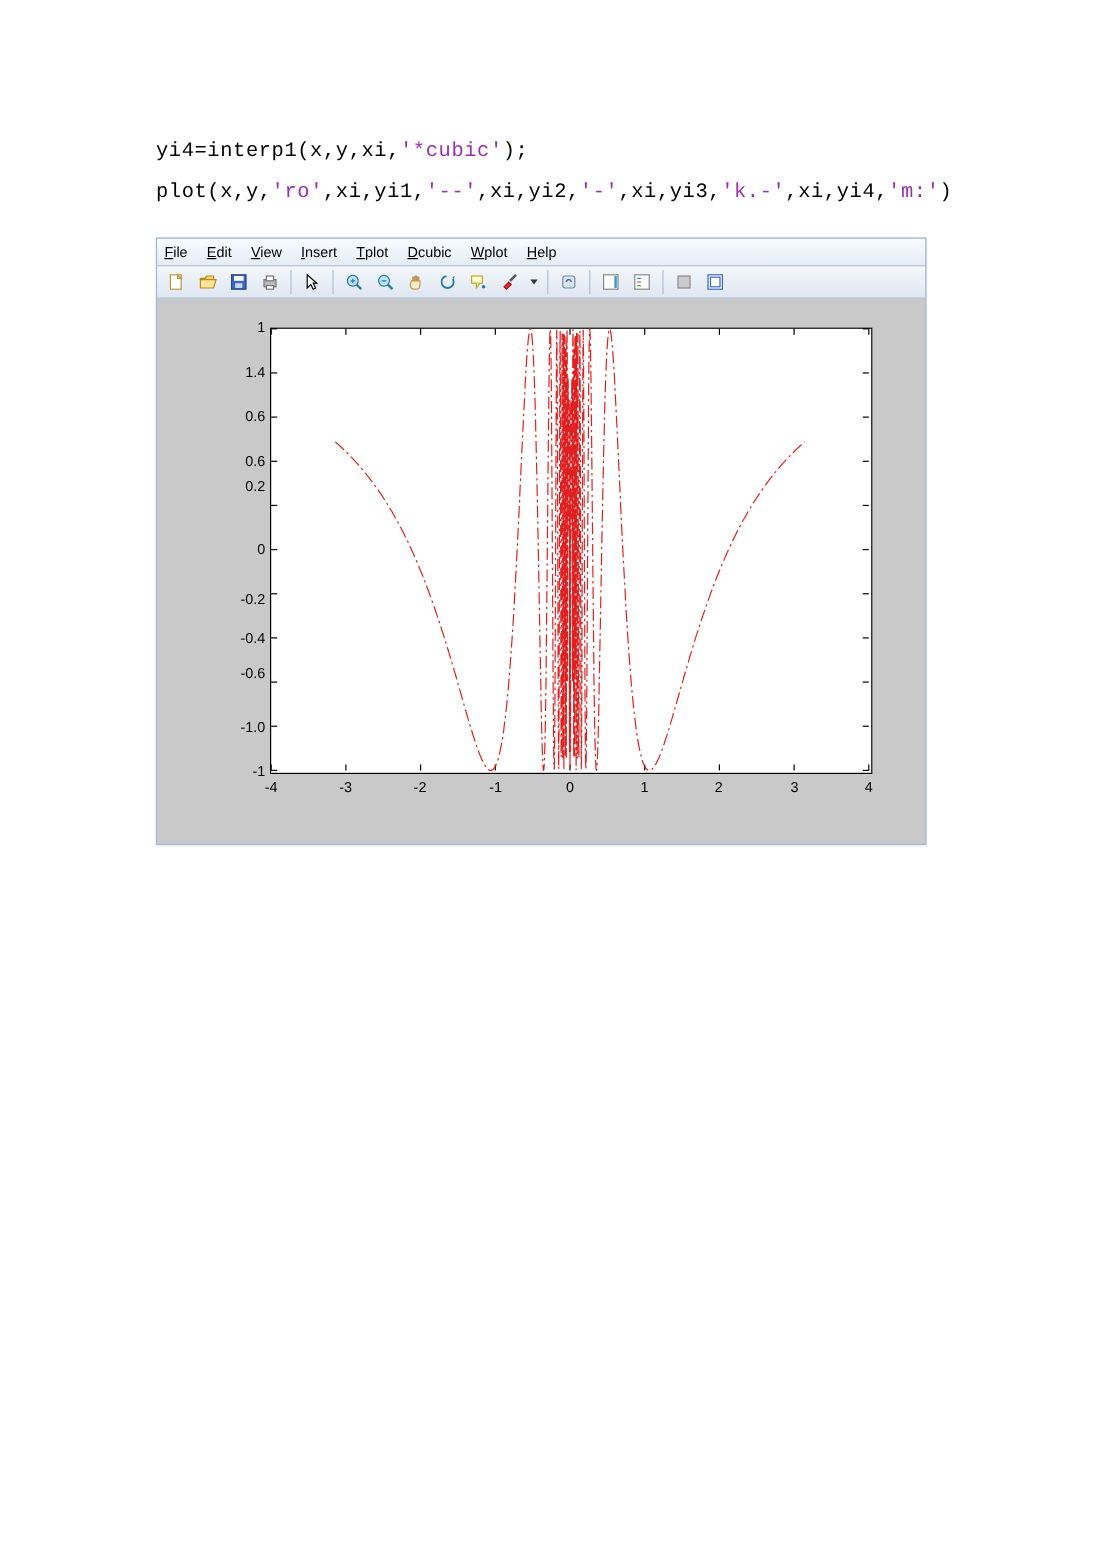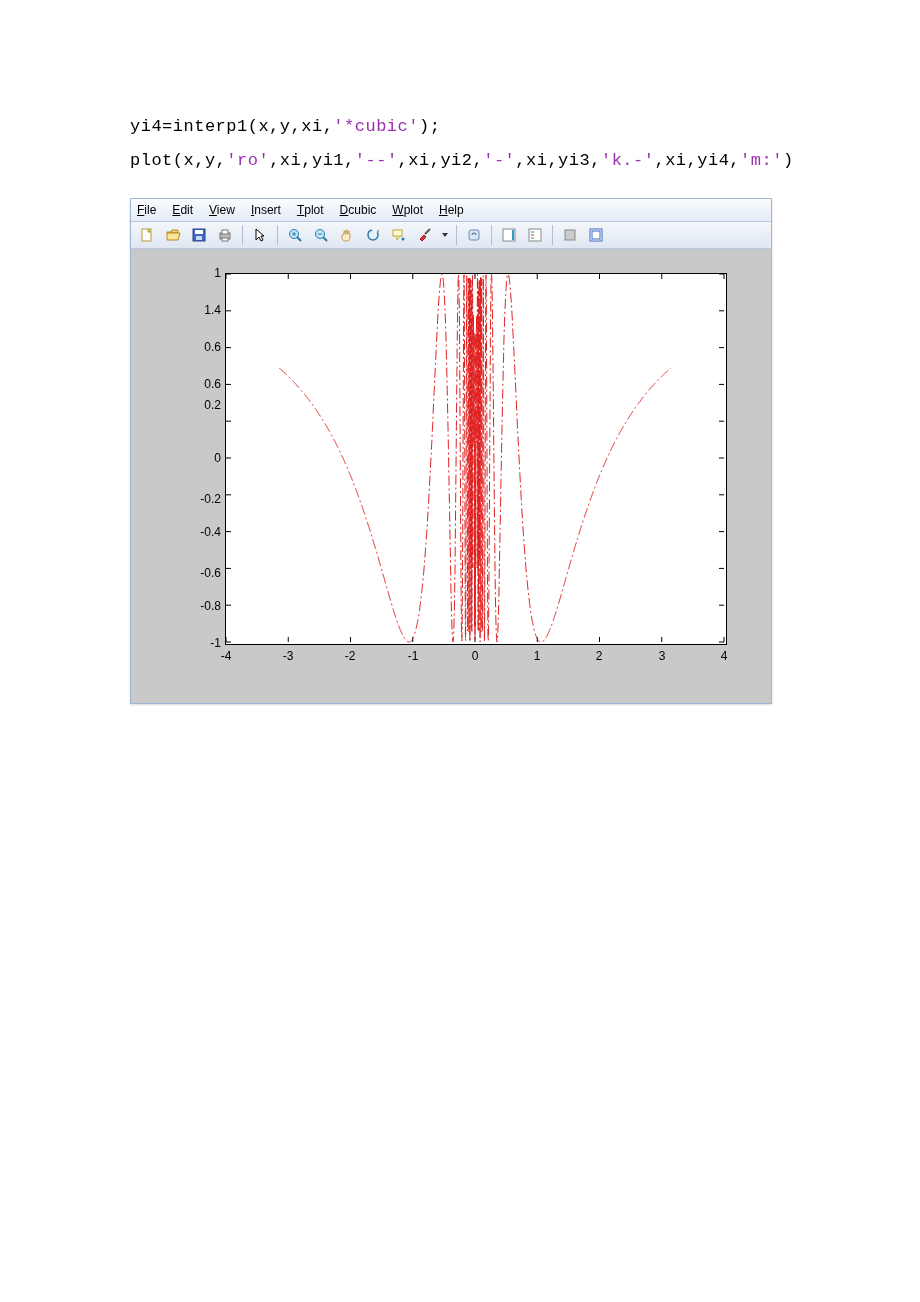--- a/index.html
+++ b/index.html
@@ -161,22 +161,22 @@
       <div class="axes-wrap">
 
         <div class="ytick" style="top:0px">1</div>
         <div class="ytick" style="top:37px">1.4</div>
         <div class="ytick" style="top:74px">0.6</div>
         <div class="ytick" style="top:111px">0.6</div>
         <div class="ytick" style="top:132px">0.2</div>
         <div class="ytick" style="top:185px">0</div>
         <div class="ytick" style="top:226px">-0.2</div>
         <div class="ytick" style="top:259px">-0.4</div>
-        <div class="ytick" style="top:300px">-0.6</div>
-        <div class="ytick" style="top:333px">-0.8</div>
+        <div class="ytick" style="top:288px">-0.6</div>
+        <div class="ytick" style="top:333px">-1.0</div>
         <div class="ytick" style="top:370px">-1</div>
 
         <div class="axes">
           <svg id="plotsvg" width="498" height="368" viewBox="0 0 498 368" style="overflow:visible">
             <g id="yticks-g">
                 <line x1="0" x2="5" y1="368" y2="368" stroke="#000"></line>
                 <line x1="493" x2="498" y1="368" y2="368" stroke="#000"></line>
                 <line x1="0" x2="5" y1="331.2" y2="331.2" stroke="#000"></line>
                 <line x1="493" x2="498" y1="331.2" y2="331.2" stroke="#000"></line>
                 <line x1="0" x2="5" y1="294.4" y2="294.4" stroke="#000"></line>

